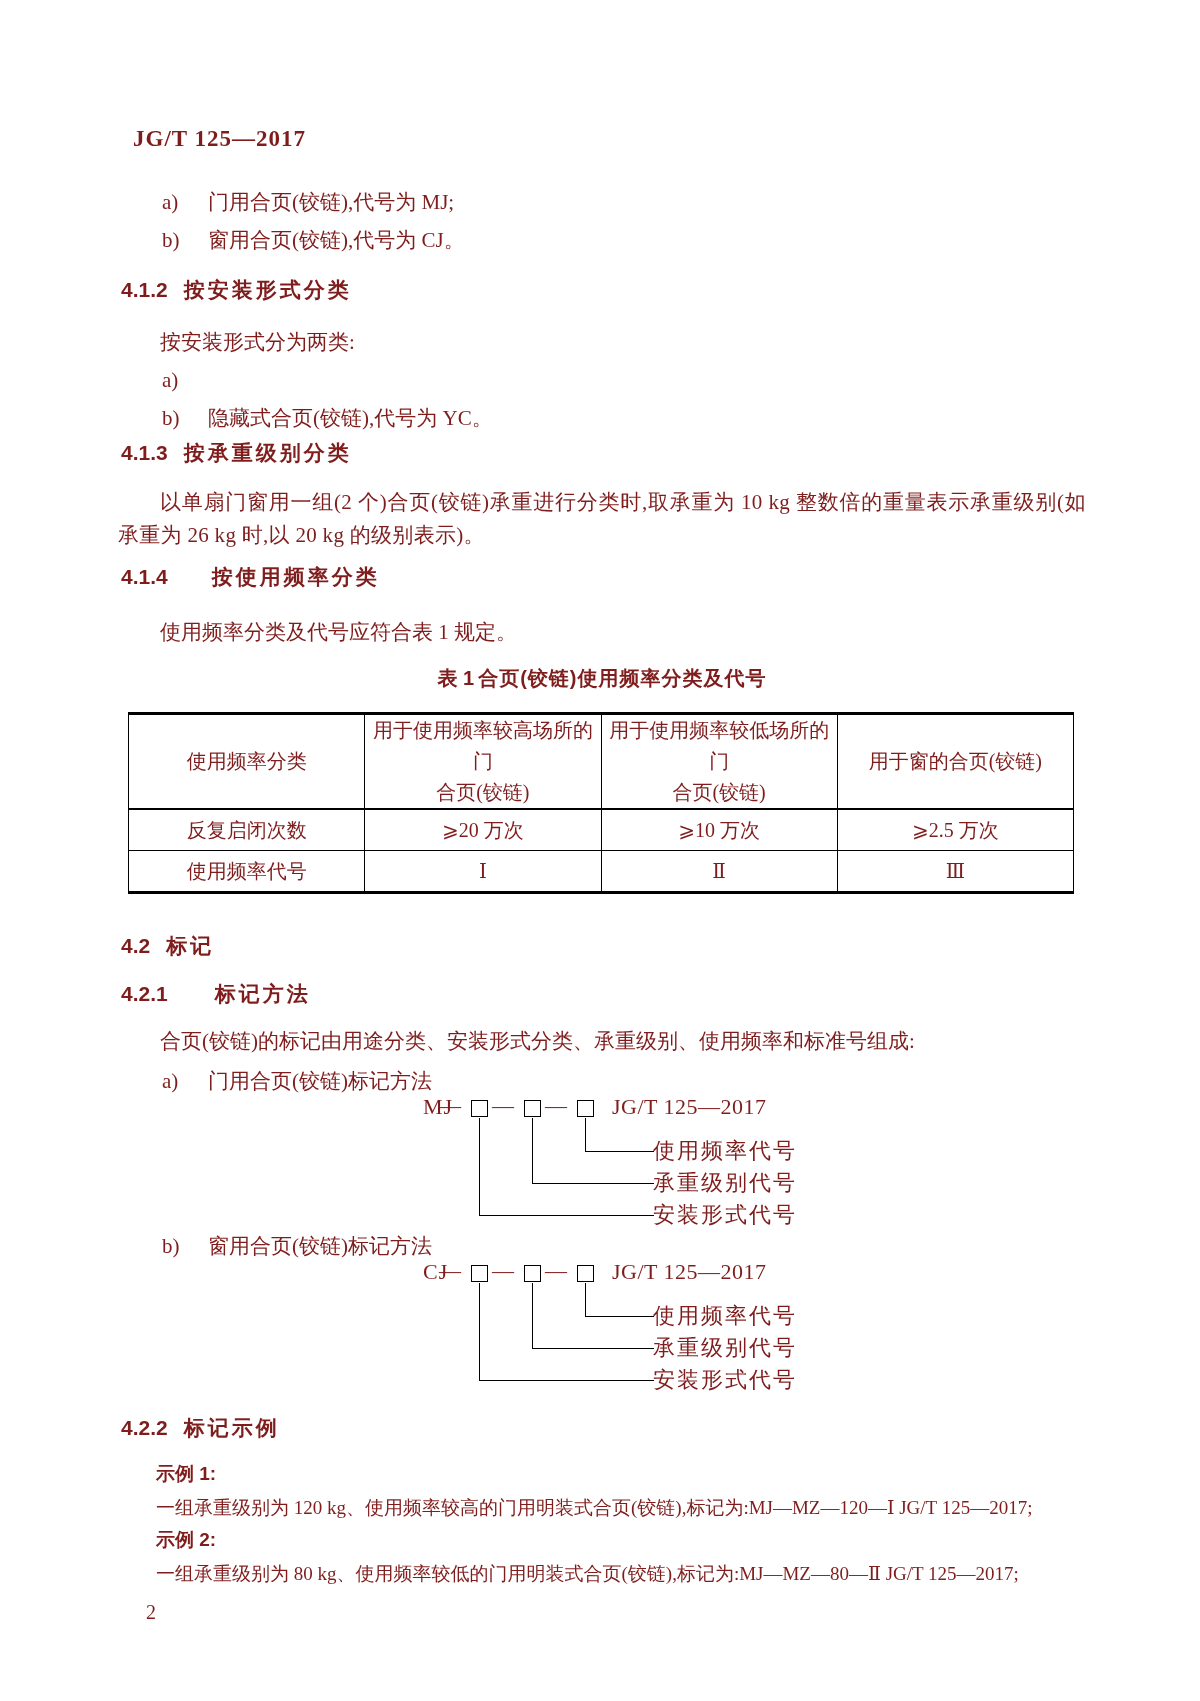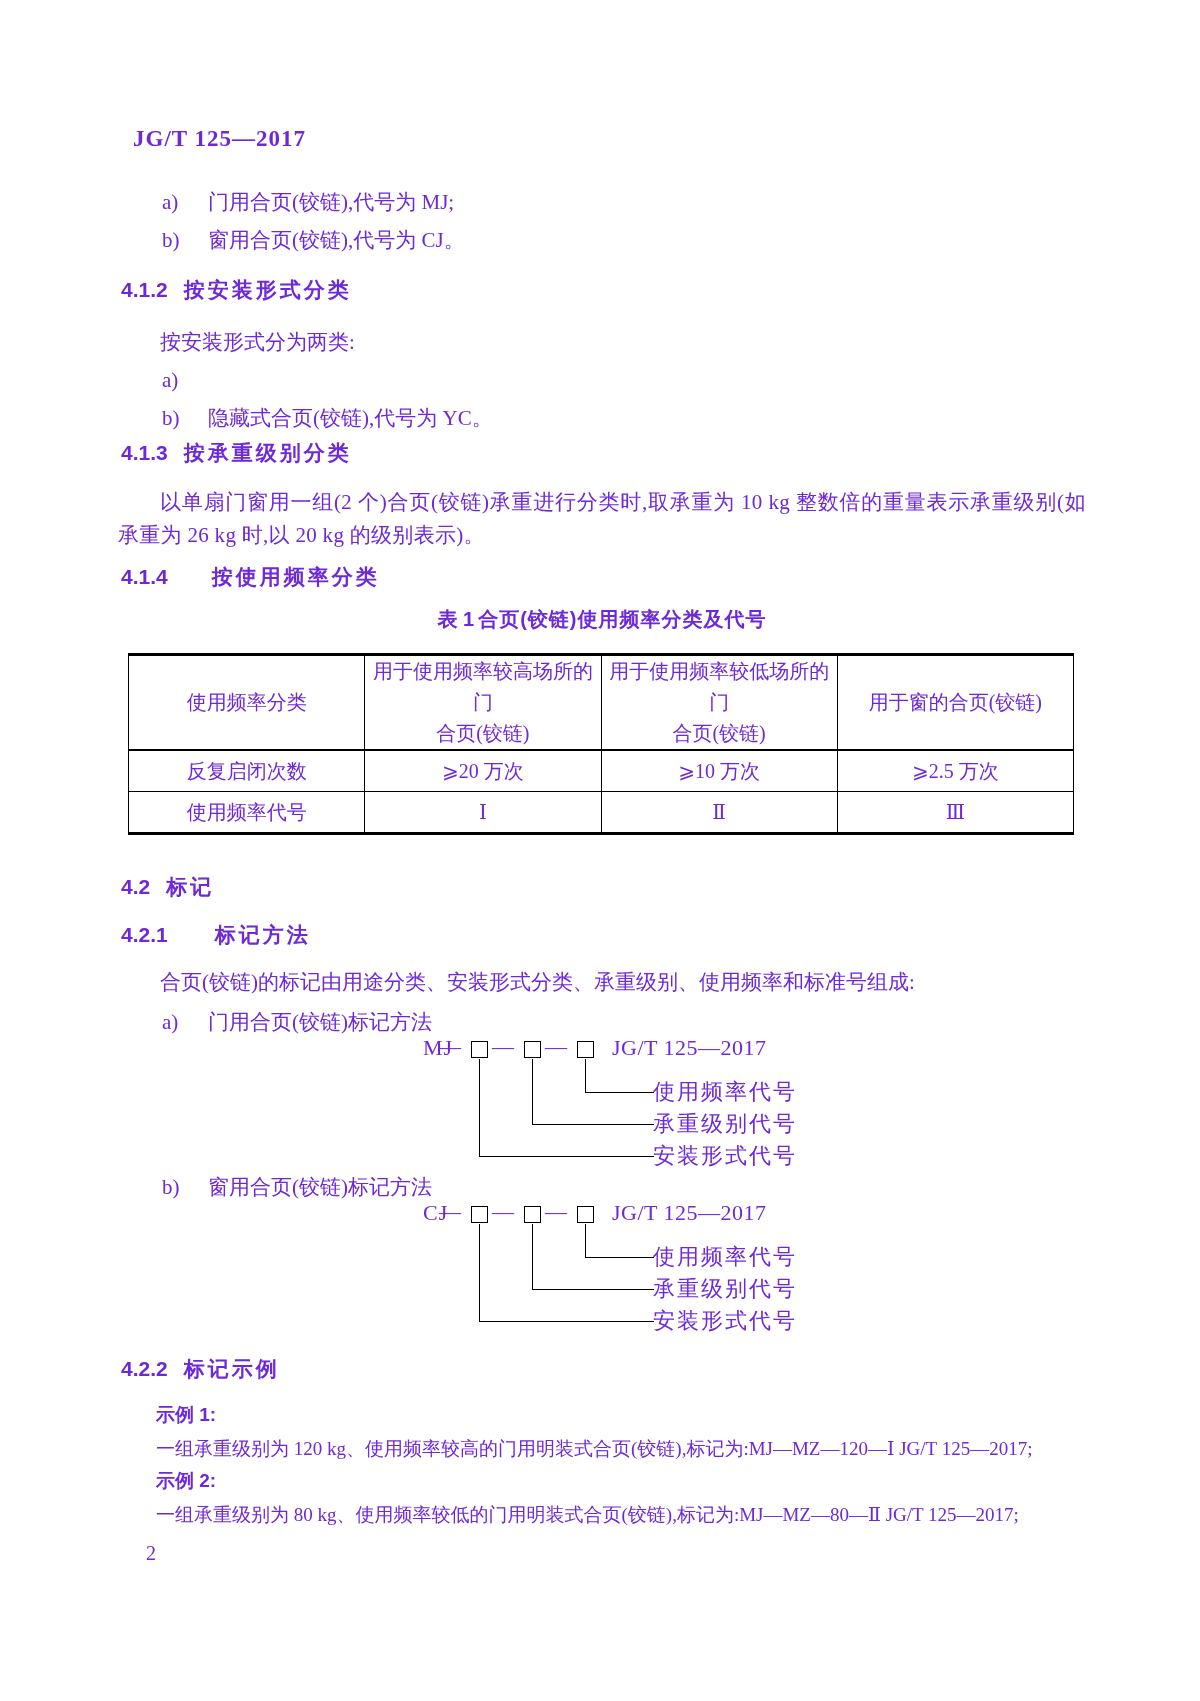--- a/index.html
+++ b/index.html
@@ -1,19 +1,19 @@
 <!DOCTYPE html>
 <html><head>
 <meta charset="utf-8">
 <style>
   html,body{margin:0;padding:0;background:#ffffff;}
   .page{
     width:1200px;height:1701px;background:#ffffff;position:relative;
     box-sizing:border-box;padding:0 114px 0 118px;overflow:hidden;
-    font-family:"Liberation Serif","DejaVu Serif",serif;color:#6d28d9;
+    font-family:"Liberation Serif","DejaVu Serif",serif;color:#7f1d1d;
   }
   .doc-header{
     margin:126px 0 0 15px;font-weight:bold;font-size:23px;letter-spacing:1px;
     font-family:"Liberation Serif","DejaVu Serif",serif;
   }
   .list-block{margin-top:31px;}
   .list-row{display:flex;line-height:38px;font-size:21px;padding-left:44px;}
   .list-marker{width:46px;flex:none;}
   .sec-h{
     display:flex;gap:16px;font-family:"Liberation Sans","DejaVu Sans",sans-serif;
@@ -115,20 +115,21 @@
   <div class="sec-h h413">
     <span class="sec-num">4.1.3</span>
     <span class="sec-title">按承重级别分类</span>
   </div>
   <div class="para">以单扇门窗用一组(2 个)合页(铰链)承重进行分类时,取承重为 10 kg 整数倍的重量表示承重级别(如承重为 26 kg 时,以 20 kg 的级别表示)。</div>
 
   <div class="sec-h h414">
     <span class="sec-num">4.1.4</span>
     <span class="sec-title">按使用频率分类</span>
   </div>
+  <div class="lead lead414">使用频率分类及代号应符合表 1 规定。</div>
 
   <div class="tbl-caption">
     <span class="cap-label">表 1</span>
     <span class="cap-title">合页(铰链)使用频率分类及代号</span>
   </div>
 
   <table class="t1">
     <tbody>
         <tr class="hd">
       <td>使用频率分类</td>

